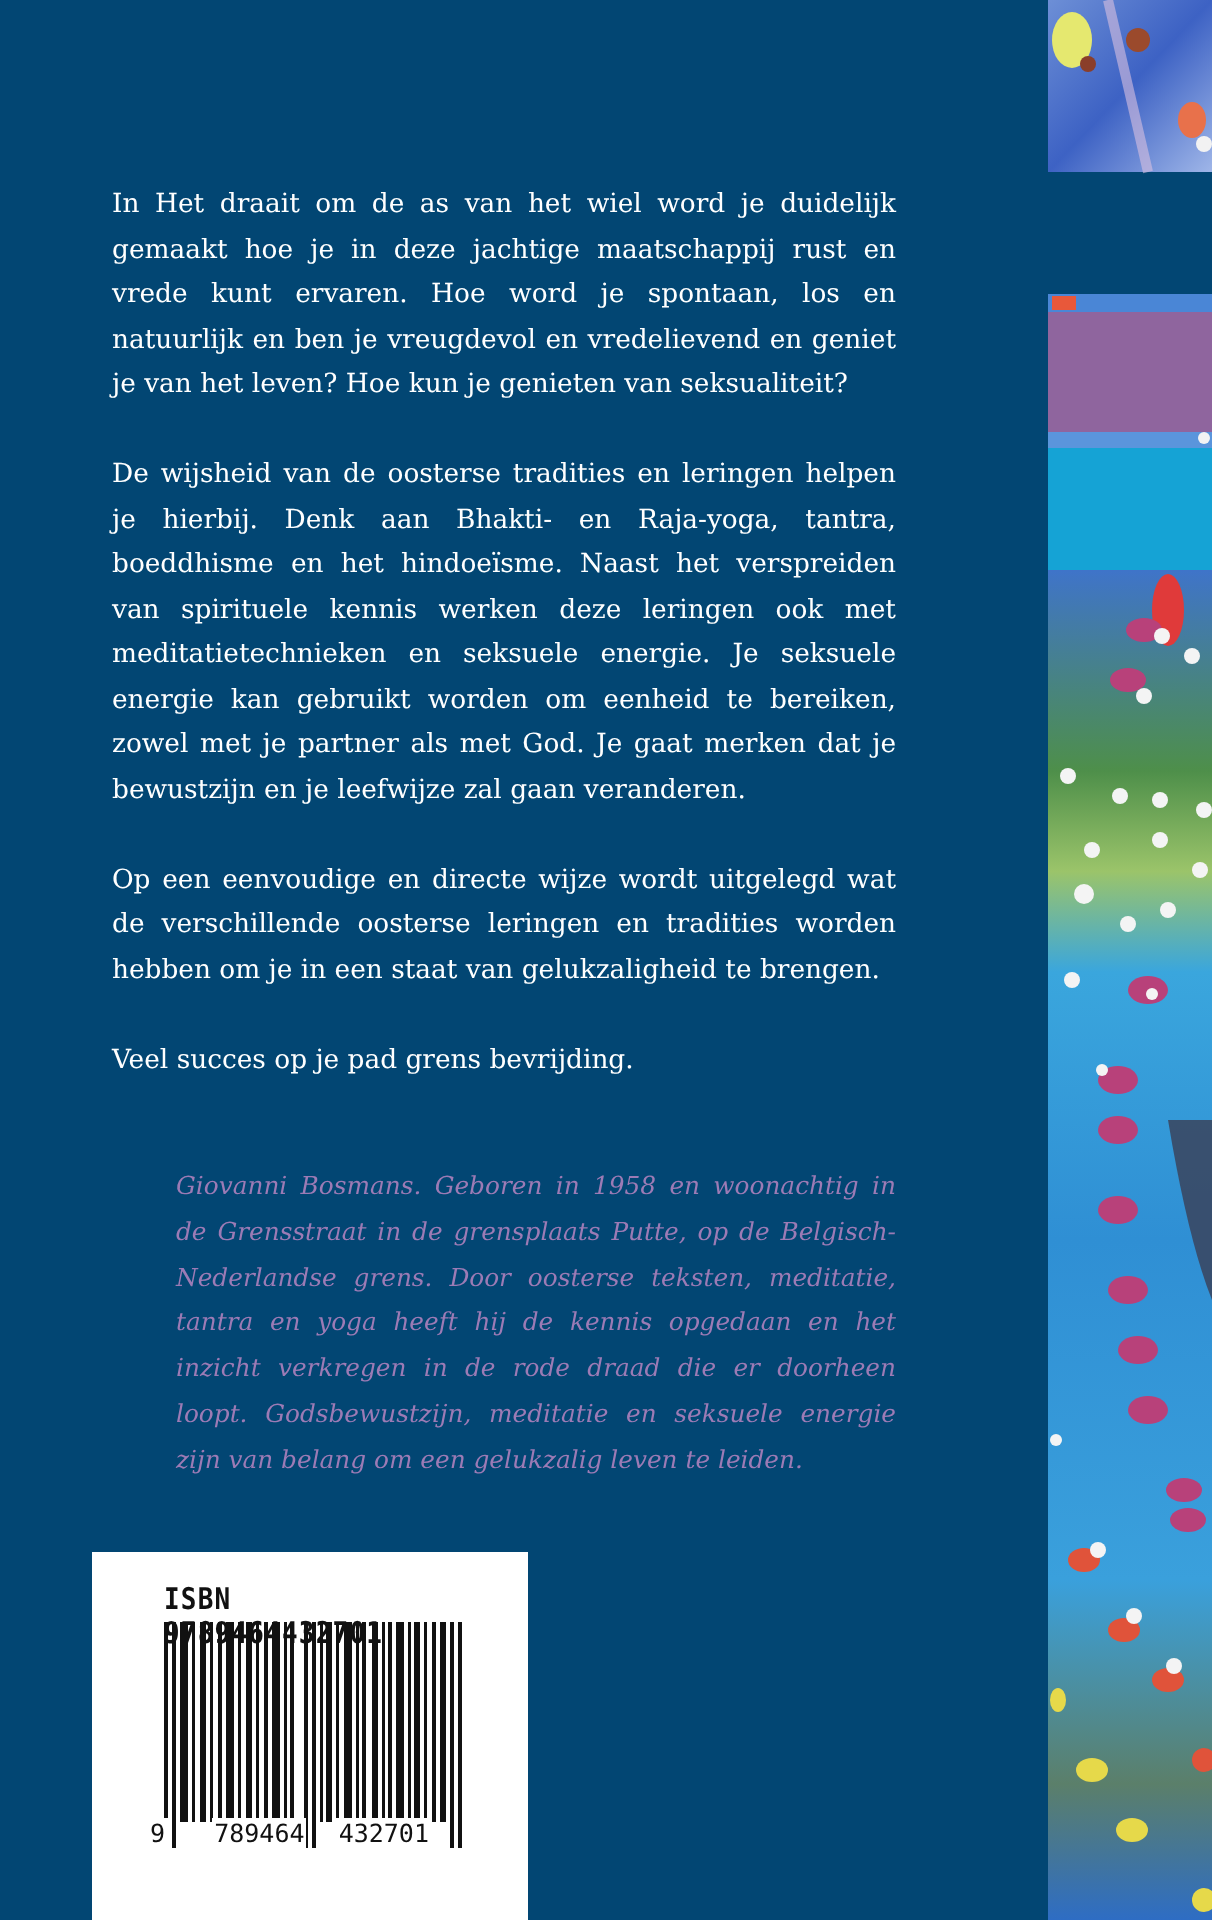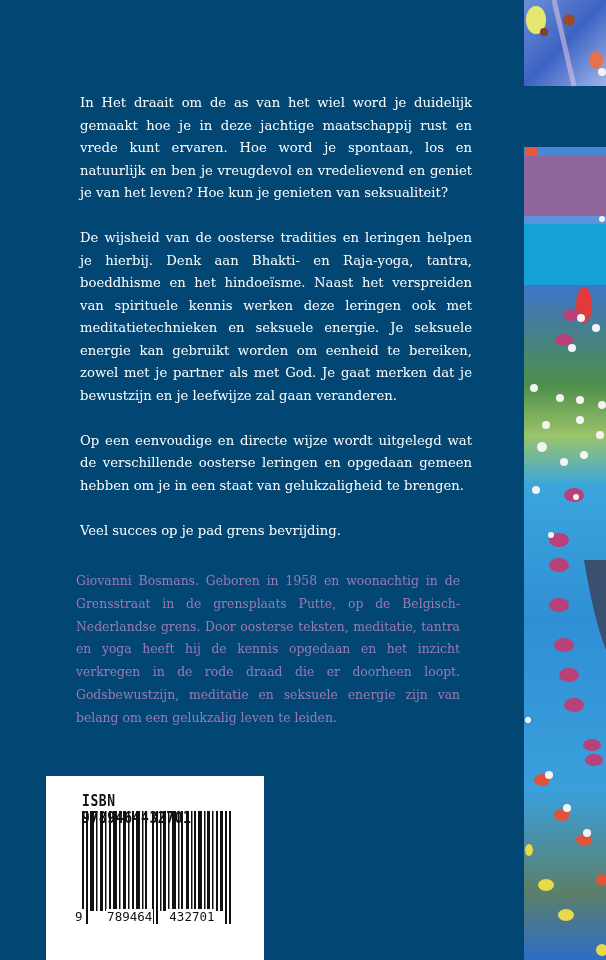--- a/index.html
+++ b/index.html
@@ -3,38 +3,38 @@
 <meta charset="utf-8">
 <style>
   html, body { margin: 0; padding: 0; }
   body {
     width: 606px; height: 960px; overflow: hidden;
     background: #024673;
     position: relative;
     font-family: "DejaVu Serif", "Liberation Serif", serif;
   }
   .text-block {
-    position: absolute; left: 80px; top: 92px; width: 392px;
+    position: absolute; left: 56px; top: 92px; width: 392px;
     color: #ffffff;
     font-size: 13.2px; line-height: 22.5px;
     text-align: justify;
   }
   .para { margin: 0 0 22.5px 0; }
   .para.last { text-align: left; }
   .about {
     position: absolute; left: 72px; top: 566px; width: 392px;
     color: #9c7bb5;
   }
   .about-title {
     font-style: italic; font-weight: bold; font-size: 15px;
     line-height: 22px; margin: 0;
   }
   .about-body {
-    font-size: 12.4px; line-height: 22.8px;
-    text-align: justify; margin: 4px;
+    font-style: italic; font-size: 12.4px; line-height: 22.8px;
+    text-align: justify; margin: 16px;
   }
   .barcode-box {
     position: absolute; left: 46px; top: 776px; width: 218px; height: 184px;
     background: #ffffff;
   }
   .isbn-label {
     position: absolute; left: 36px; top: 18px; width: 150px;
     font-family: "DejaVu Sans Mono", "Liberation Mono", monospace;
     font-size: 13px; font-weight: bold; letter-spacing: 0.6px; color: #111;
     transform: scaleY(1.15);
@@ -54,21 +54,21 @@
   }
 </style>
 </head>
 <body>
 
 <div>
 
   <div class="text-block">
     <p class="para">In Het draait om de as van het wiel word je duidelijk gemaakt hoe je in deze jachtige maatschappij rust en vrede kunt ervaren. Hoe word je spontaan, los en natuurlijk en ben je vreugdevol en vredelievend en geniet je van het leven? Hoe kun je genieten van seksualiteit?</p>
     <p class="para">De wijsheid van de oosterse tradities en leringen helpen je hierbij. Denk aan Bhakti- en Raja-yoga, tantra, boeddhisme en het hindoeïsme. Naast het verspreiden van spirituele kennis werken deze leringen ook met meditatietechnieken en seksuele energie. Je seksuele energie kan gebruikt worden om eenheid te bereiken, zowel met je partner als met God. Je gaat merken dat je bewustzijn en je leefwijze zal gaan veranderen.</p>
-    <p class="para">Op een eenvoudige en directe wijze wordt uitgelegd wat de verschillende oosterse leringen en opgedaan gemeen hebben om je in een staat van gelukzaligheid te brengen.</p>
+    <p class="para">Op een eenvoudige en directe wijze wordt uitgelegd wat de verschillende oosterse leringen en tradities worden hebben om je in een staat van gelukzaligheid te brengen.</p>
     <p class="para last">Veel succes op je pad grens bevrijding.</p>
   </div>
 
   <div class="about">
     <p class="about-body">Giovanni Bosmans. Geboren in 1958 en woonachtig in de Grensstraat in de grensplaats Putte, op de Belgisch-Nederlandse grens. Door oosterse teksten, meditatie, tantra en yoga heeft hij de kennis opgedaan en het inzicht verkregen in de rode draad die er doorheen loopt. Godsbewustzijn, meditatie en seksuele energie zijn van belang om een gelukzalig leven te leiden.</p>
   </div>
 
   <div class="barcode-box">
     <div class="isbn-label">ISBN 9789464432701</div>
     <svg class="bars" viewBox="0 0 150 113" preserveAspectRatio="none">

